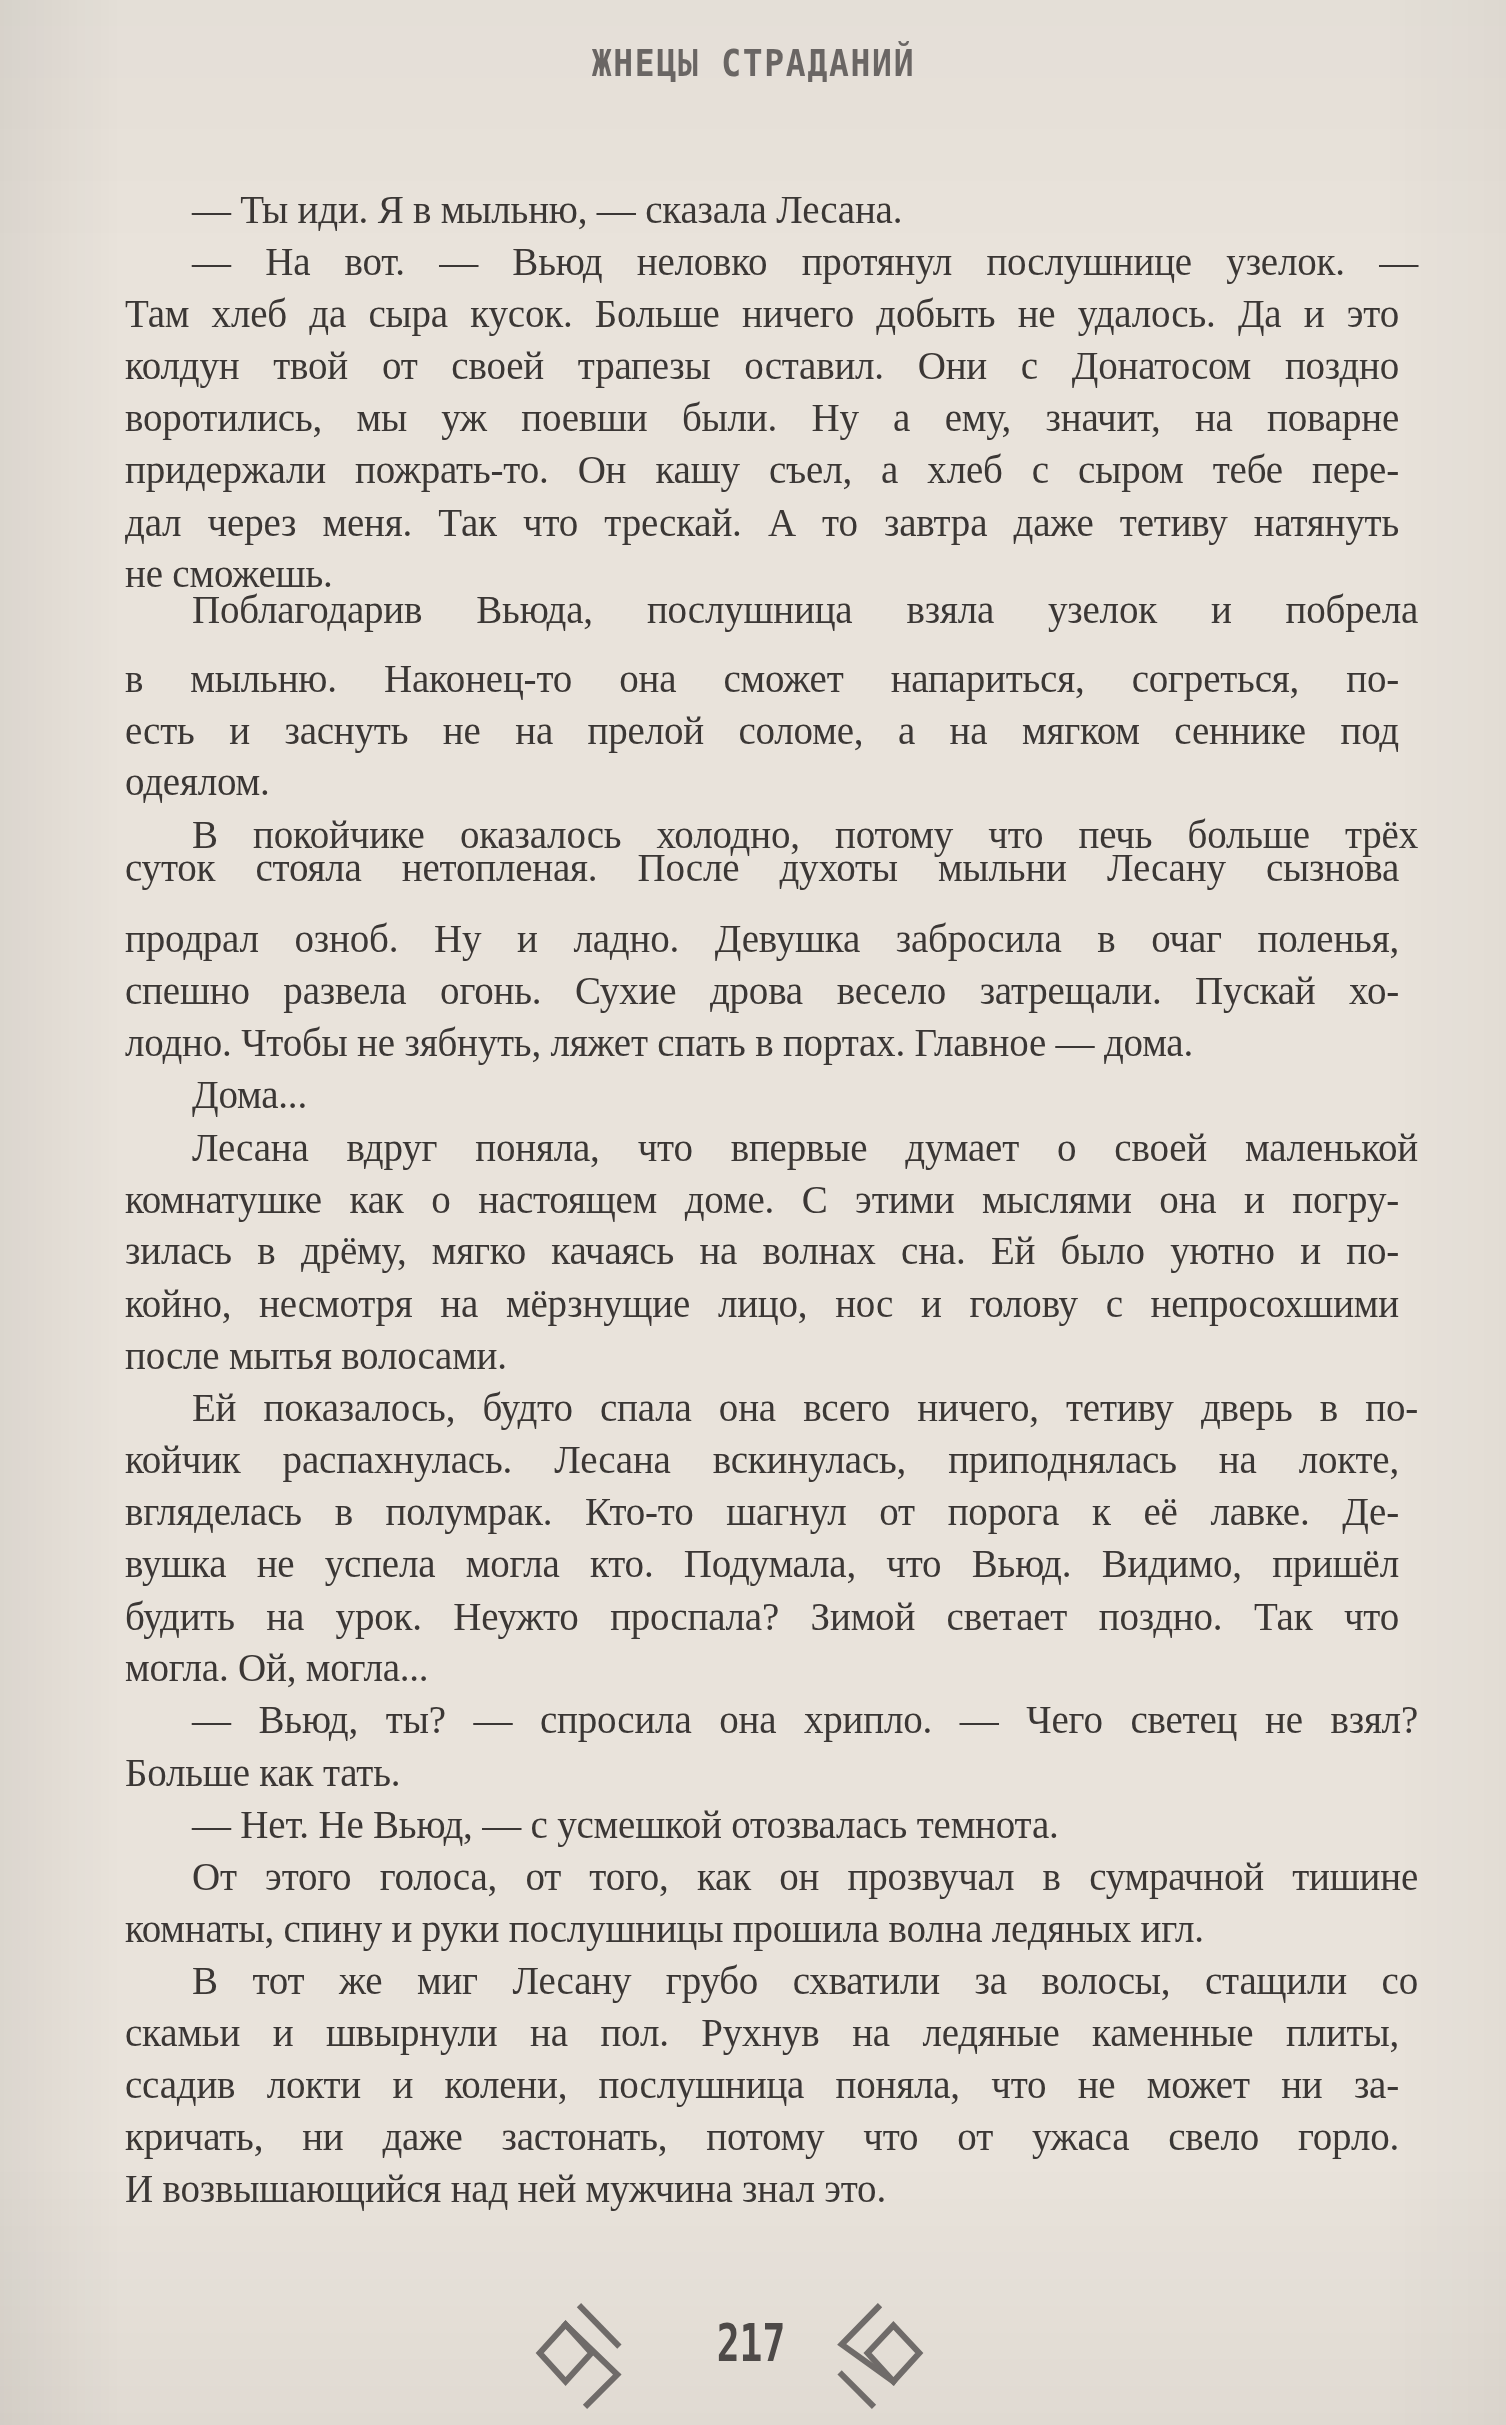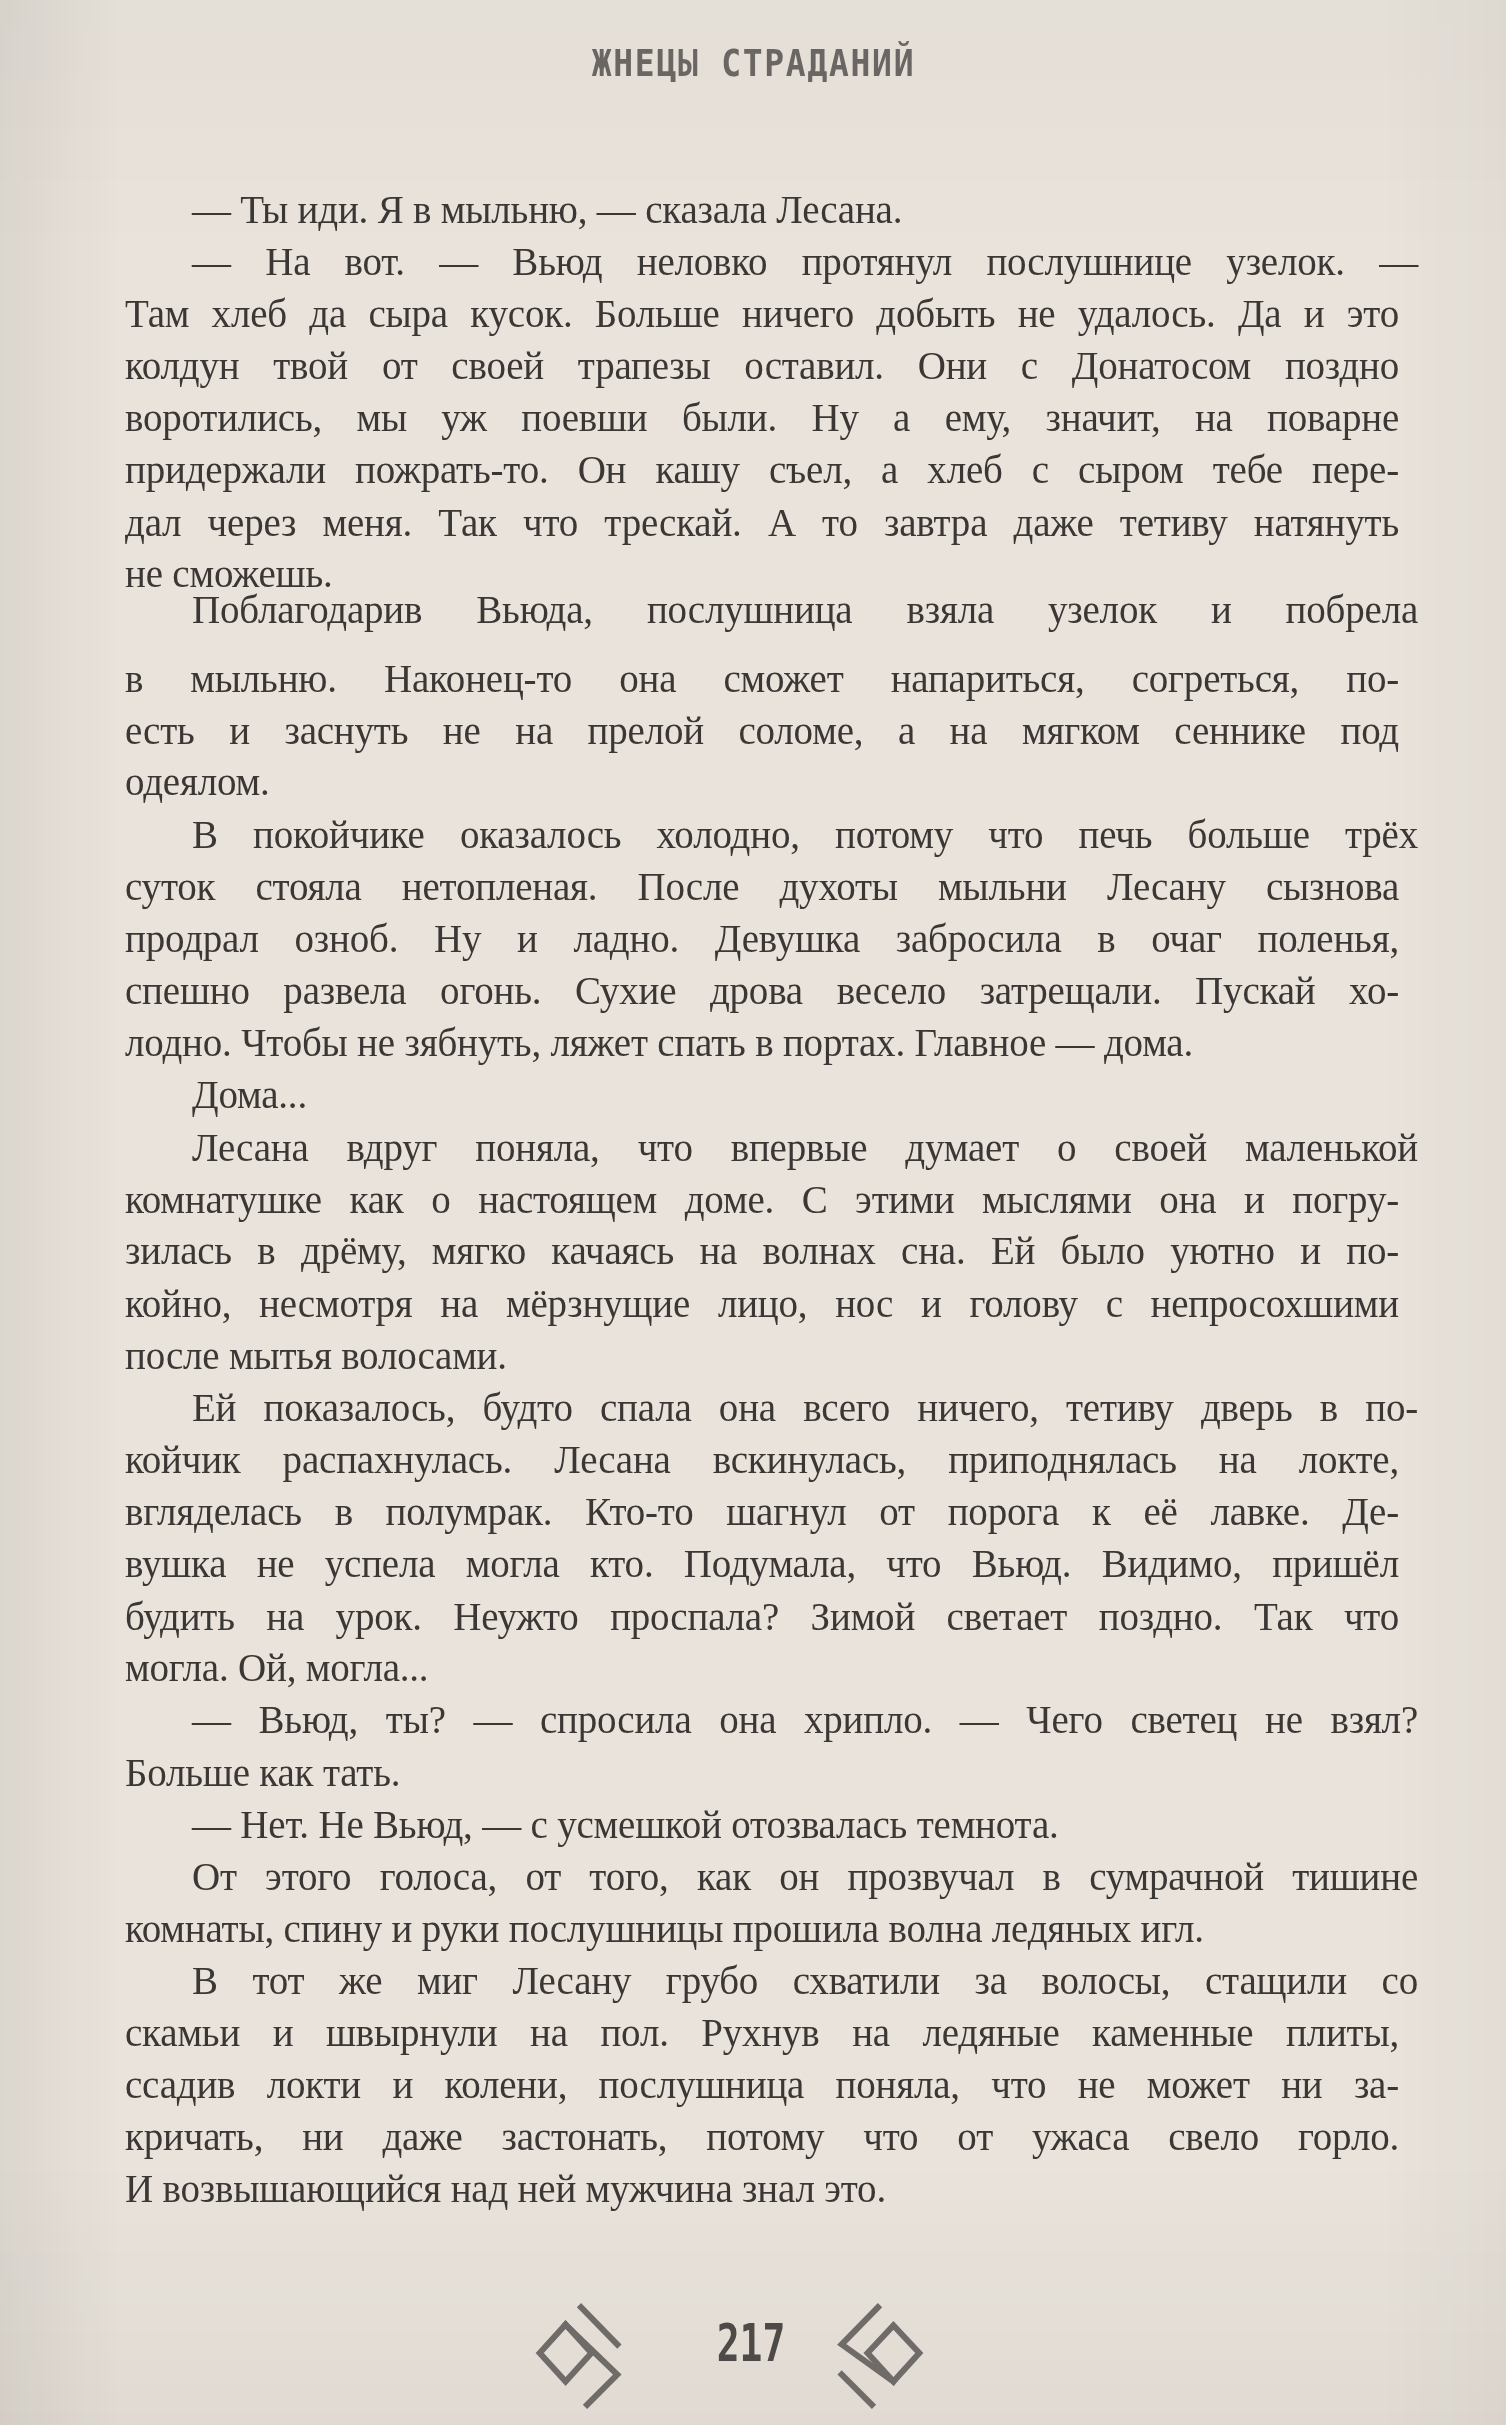--- a/index.html
+++ b/index.html
@@ -97,21 +97,21 @@
   <div class="line" style="top:340px">колдун твой от своей трапезы оставил. Они с Донатосом поздно</div>
   <div class="line" style="top:392px">воротились, мы уж поевши были. Ну а ему, значит, на поварне</div>
   <div class="line" style="top:444px">придержали пожрать-то. Он кашу съел, а хлеб с сыром тебе пере-</div>
   <div class="line" style="top:497px">дал через меня. Так что трескай. А то завтра даже тетиву натянуть</div>
   <div class="line last" style="top:548px">не сможешь.</div>
   <div class="line indent" style="top:584px">Поблагодарив Вьюда, послушница взяла узелок и побрела</div>
   <div class="line" style="top:653px">в мыльню. Наконец-то она сможет напариться, согреться, по-</div>
   <div class="line" style="top:705px">есть и заснуть не на прелой соломе, а на мягком сеннике под</div>
   <div class="line last" style="top:756px">одеялом.</div>
   <div class="line indent" style="top:809px">В покойчике оказалось холодно, потому что печь больше трёх</div>
-  <div class="line" style="top:861px">суток стояла нетопленая. После духоты мыльни Лесану сызнова</div>
+  <div class="line" style="top:842px">суток стояла нетопленая. После духоты мыльни Лесану сызнова</div>
   <div class="line" style="top:913px">продрал озноб. Ну и ладно. Девушка забросила в очаг поленья,</div>
   <div class="line" style="top:965px">спешно развела огонь. Сухие дрова весело затрещали. Пускай хо-</div>
   <div class="line last" style="top:1017px">лодно. Чтобы не зябнуть, ляжет спать в портах. Главное — дома.</div>
   <div class="line indent last" style="top:1069px">Дома...</div>
   <div class="line indent" style="top:1122px">Лесана вдруг поняла, что впервые думает о своей маленькой</div>
   <div class="line" style="top:1174px">комнатушке как о настоящем доме. С этими мыслями она и погру-</div>
   <div class="line" style="top:1225px">зилась в дрёму, мягко качаясь на волнах сна. Ей было уютно и по-</div>
   <div class="line" style="top:1278px">койно, несмотря на мёрзнущие лицо, нос и голову с непросохшими</div>
   <div class="line last" style="top:1330px">после мытья волосами.</div>
   <div class="line indent" style="top:1382px">Ей показалось, будто спала она всего ничего, тетиву дверь в по-</div>

